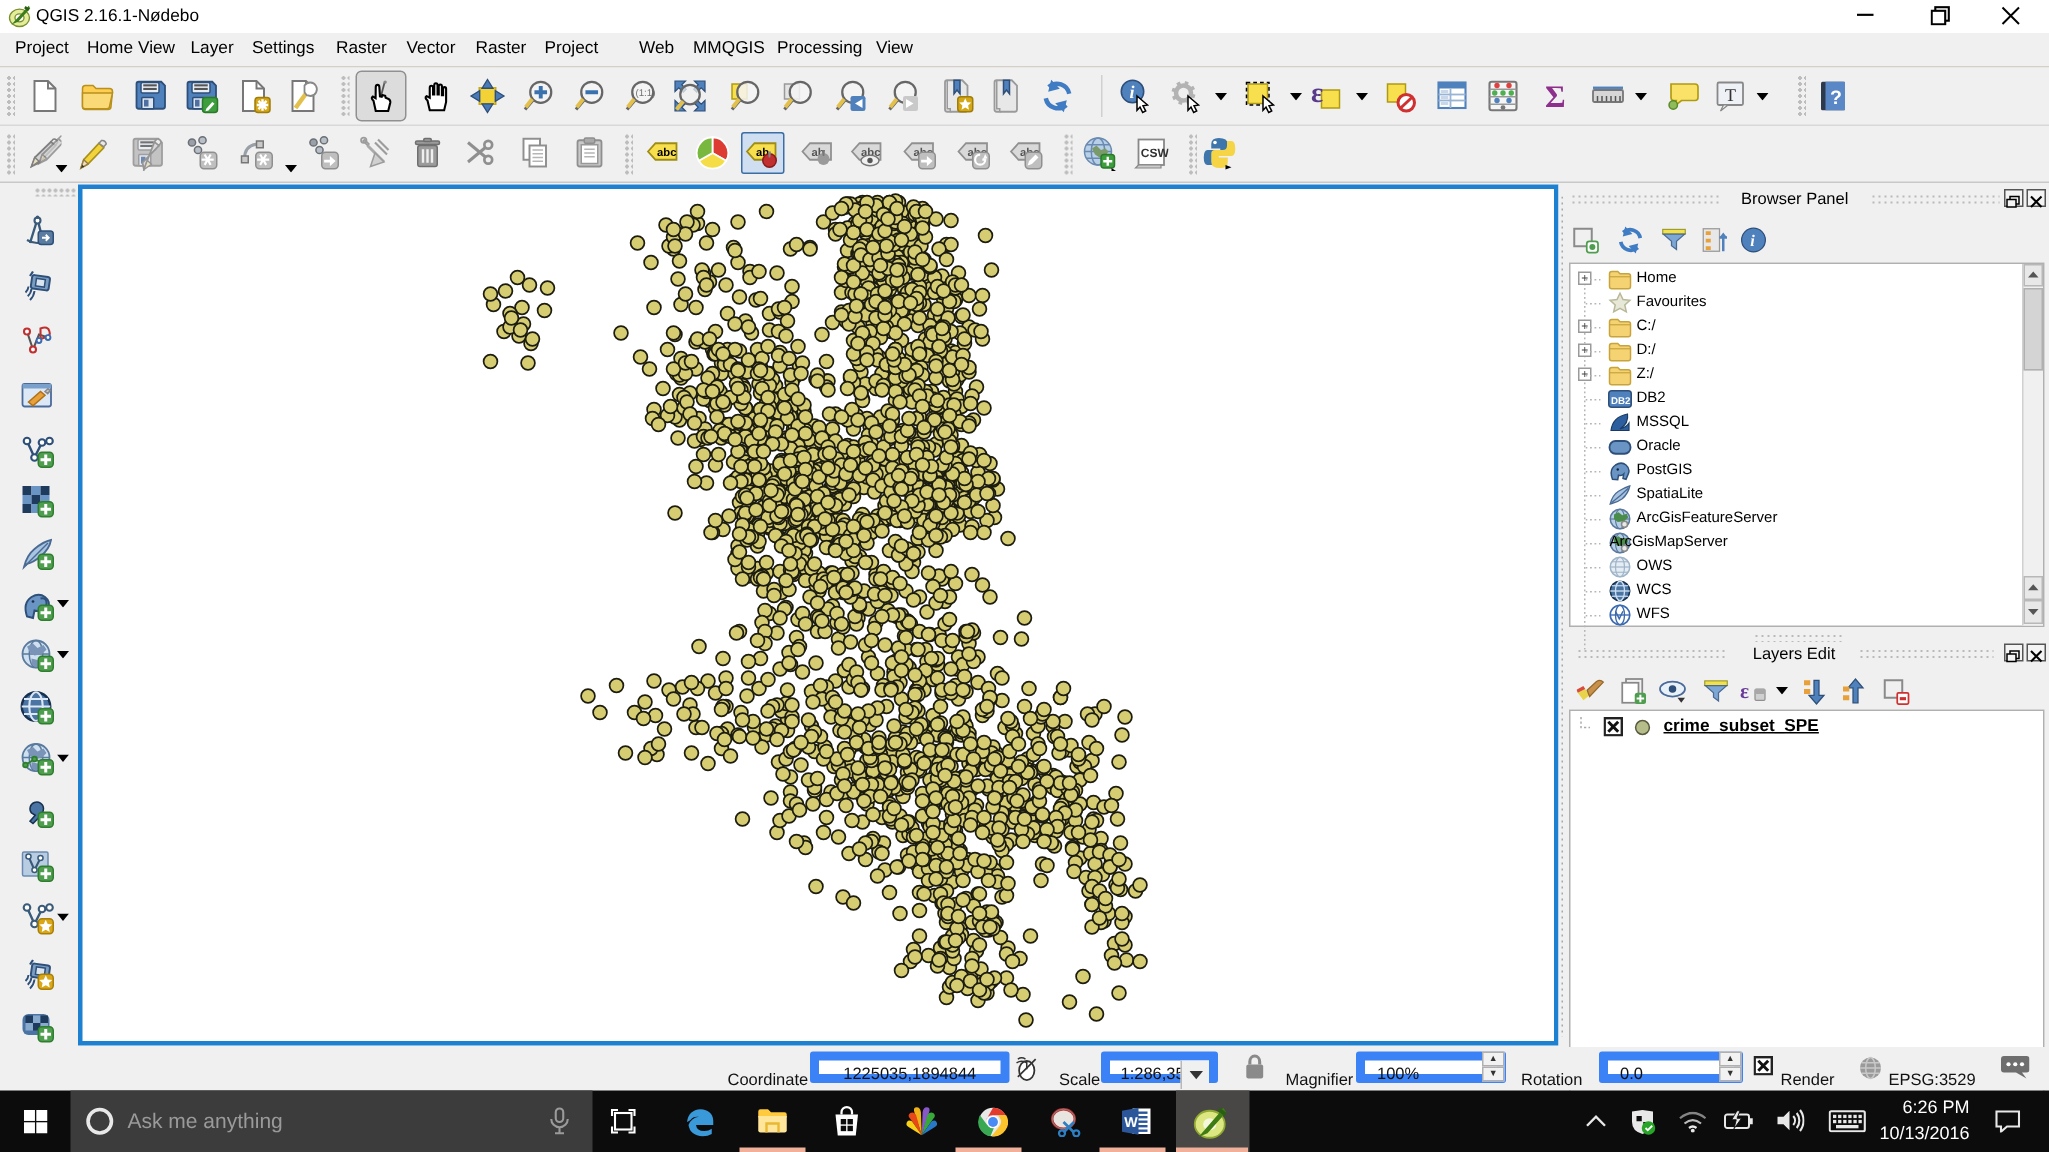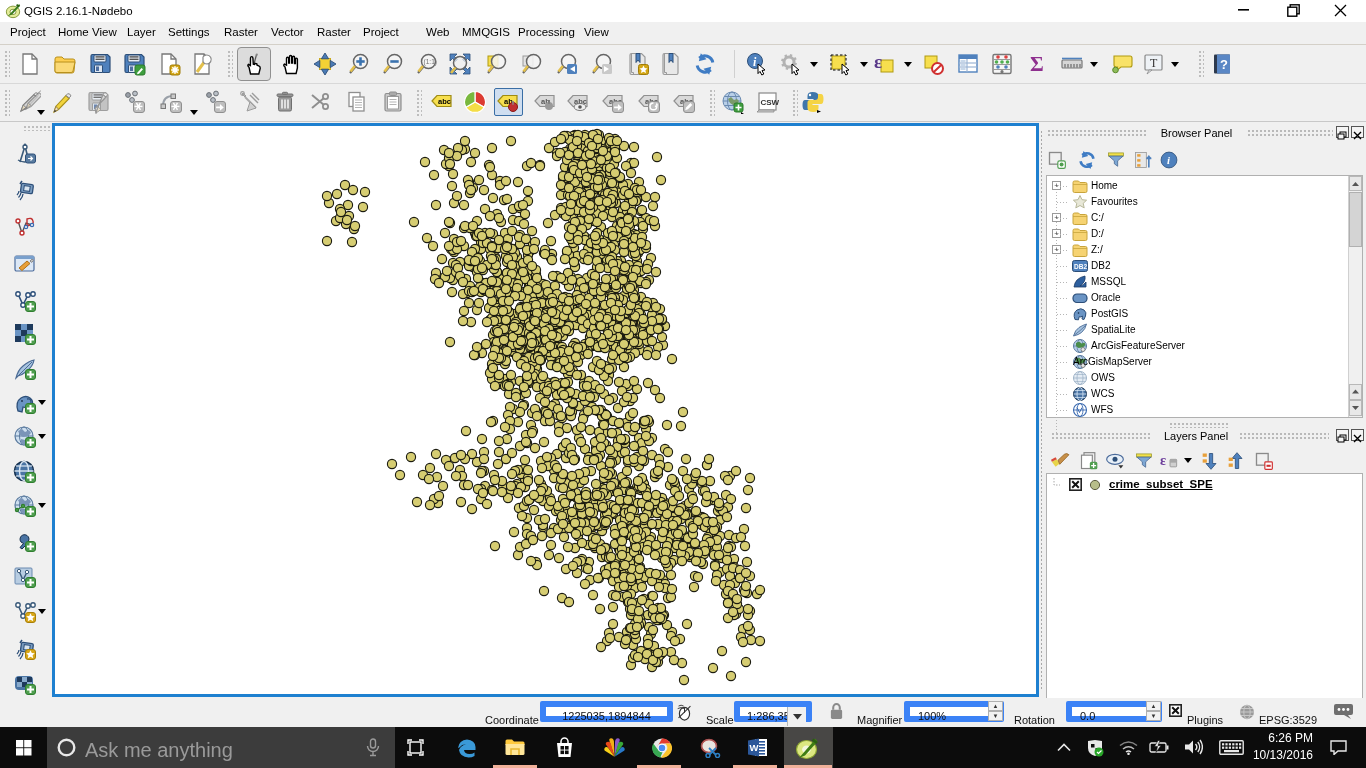--- a/index.html
+++ b/index.html
@@ -3317,21 +3317,21 @@
     <svg class="abs" style="left:33px;top:279px" width="16" height="16" viewBox="0 0 16 16">
       <circle cx="8" cy="8" r="6.5" fill="#fff" stroke="#3a6ab0" stroke-width="1.1"></circle>
       <ellipse cx="8" cy="8" rx="3" ry="6.5" fill="none" stroke="#3a6ab0" stroke-width="0.9"></ellipse>
       <line x1="1.5" y1="8" x2="14.5" y2="8" stroke="#3a6ab0" stroke-width="0.9"></line>
       <path d="M5 5.5 l2.5 5 2.5-5" fill="none" stroke="#3a6ab0" stroke-width="1"></path>
     </svg>
     <div class="trow" style="left:52px;top:279px">WFS</div>
     <div class="dotted abs" style="left:130px;top:299px;width:60px;height:6px"></div>
     <div class="dotted abs" style="left:12px;top:309px;width:100px;height:8px"></div>
     <div class="dotted abs" style="left:200px;top:309px;width:90px;height:8px"></div>
-    <div class="ptitle abs" style="left:113px;top:307px;width:88px">Layers Panel</div>
+    <div class="ptitle abs" style="left:113px;top:307px;width:88px">Layers Edit</div>
     <div class="titlebtn" style="left:297px;top:306px"><svg width="11" height="10" viewBox="0 0 11 10">
         <rect x="3" y="1" width="6" height="5" fill="none" stroke="#000"></rect>
         <rect x="1" y="3" width="6" height="5" fill="#f4f4f4" stroke="#000"></rect>
       </svg></div>
     <div class="titlebtn" style="left:312px;top:306px"><svg width="11" height="10" viewBox="0 0 11 10">
         <path d="M2 1 L9 8 M9 1 L2 8" stroke="#000" stroke-width="1.4"></path>
       </svg></div>
     <svg class="abs" style="left:12px;top:328px" width="20" height="20" viewBox="0 0 24 24">
       <path d="M1 13 l6-3 3.5 5 -5 4z" fill="#e8d44a"></path>
       <path d="M1 13 l6-3 -1.5-2.5 -5.5 3z" fill="#d84a3a"></path>
@@ -3420,21 +3420,21 @@
     <span class="lbl" style="left:1014px">Rotation</span>
     <div class="sfield" style="left:1066px;width:96px">
       <span style="position:absolute;left:8px;top:3px">0.0</span>
     </div>
     <div class="spin" style="left:1146px;top:3px">▲</div>
     <div class="spin" style="left:1146px;top:13px">▼</div>
     <svg class="abs" style="left:1169px;top:6px" width="13" height="13" viewBox="0 0 13 13">
       <rect x="0.8" y="0.8" width="11.4" height="11.4" fill="#fff" stroke="#222" stroke-width="1.6"></rect>
       <path d="M3.2 3.2 L9.8 9.8 M9.8 3.2 L3.2 9.8" stroke="#111" stroke-width="2"></path>
     </svg>
-    <span class="lbl" style="left:1187px">Plugins</span>
+    <span class="lbl" style="left:1187px">Render</span>
     <svg class="abs" style="left:1239px;top:6px" width="16" height="16" viewBox="0 0 16 16">
       <circle cx="8" cy="8" r="7" fill="#9a9a9a"></circle>
       <ellipse cx="8" cy="8" rx="3.2" ry="7" fill="none" stroke="#c8c8c8"></ellipse>
       <line x1="1" y1="8" x2="15" y2="8" stroke="#c8c8c8"></line>
       <line x1="2" y1="4.5" x2="14" y2="4.5" stroke="#c8c8c8"></line>
       <line x1="2" y1="11.5" x2="14" y2="11.5" stroke="#c8c8c8"></line>
     </svg>
     <span class="lbl" style="left:1259px">EPSG:3529</span>
     <svg class="abs" style="left:1334px;top:5px" width="19" height="17" viewBox="0 0 19 17">
       <path d="M2 1 h15 q2 0 2 2 v7 q0 2-2 2 h-3 l3 4 -7-4 H2 q-2 0-2-2 V3 q0-2 2-2z" fill="#6e6e6e"></path>
@@ -3448,21 +3448,21 @@
     <svg class="tray" style="left:16px;top:13px" width="16" height="16" viewBox="0 0 16 16">
       <rect x="0" y="0" width="7.3" height="7.3" fill="#fff"></rect>
       <rect x="8.2" y="0" width="7.3" height="7.3" fill="#fff"></rect>
       <rect x="0" y="8.2" width="7.3" height="7.3" fill="#fff"></rect>
       <rect x="8.2" y="8.2" width="7.3" height="7.3" fill="#fff"></rect>
     </svg>
     <div class="abs" style="left:47px;top:0;width:348px;height:41px;background:#3c3c3c"></div>
     <svg class="abs" style="left:57px;top:11px" width="19" height="19">
       <circle cx="9.5" cy="9.5" r="7.8" fill="none" stroke="#e8e8e8" stroke-width="2.4"></circle>
     </svg>
-    <div class="abs" style="left:85px;top:12px;font-size:20px;color:#9a9a9a">Ask me anything</div>
+    <div class="abs" style="left:85px;top:12px;font-size:14px;color:#9a9a9a">Ask me anything</div>
     <svg class="abs" style="left:366px;top:11px" width="14" height="19" viewBox="0 0 14 19">
       <rect x="4.5" y="1" width="5" height="9" rx="2.5" fill="none" stroke="#9a9a9a" stroke-width="1.4"></rect>
       <path d="M1.5 8 a5.5 5.5 0 0 0 11 0 M7 13.5 V17 M4 17.5 h6" fill="none" stroke="#9a9a9a" stroke-width="1.4"></path>
     </svg>
     <svg class="tray" style="left:407px;top:12px" width="17" height="17" viewBox="0 0 17 17">
       <rect x="3" y="3" width="11" height="11" fill="none" stroke="#fff" stroke-width="1.4"></rect>
       <path d="M1 5 v-4 h4 M12 1 h4 v4 M16 12 v4 h-4 M5 16 h-4 v-4" fill="none" stroke="#fff" stroke-width="1.4"></path>
     </svg>
     <svg class="tray" style="left:457px;top:11px" width="20" height="20" viewBox="0 0 20 20">
       <path d="M1 10 Q2 2 10 1.5 Q18 2 18.5 9 V12 H7 q0.5 4 5.5 4 q3 0 5-1.5 V18 q-2.5 1.5-6 1.5 Q3 19 2 12 q2-5 7-5.5 Q5 6 3.5 8.5 Q2.5 9.5 1 10z" fill="#3a99d8"></path>

